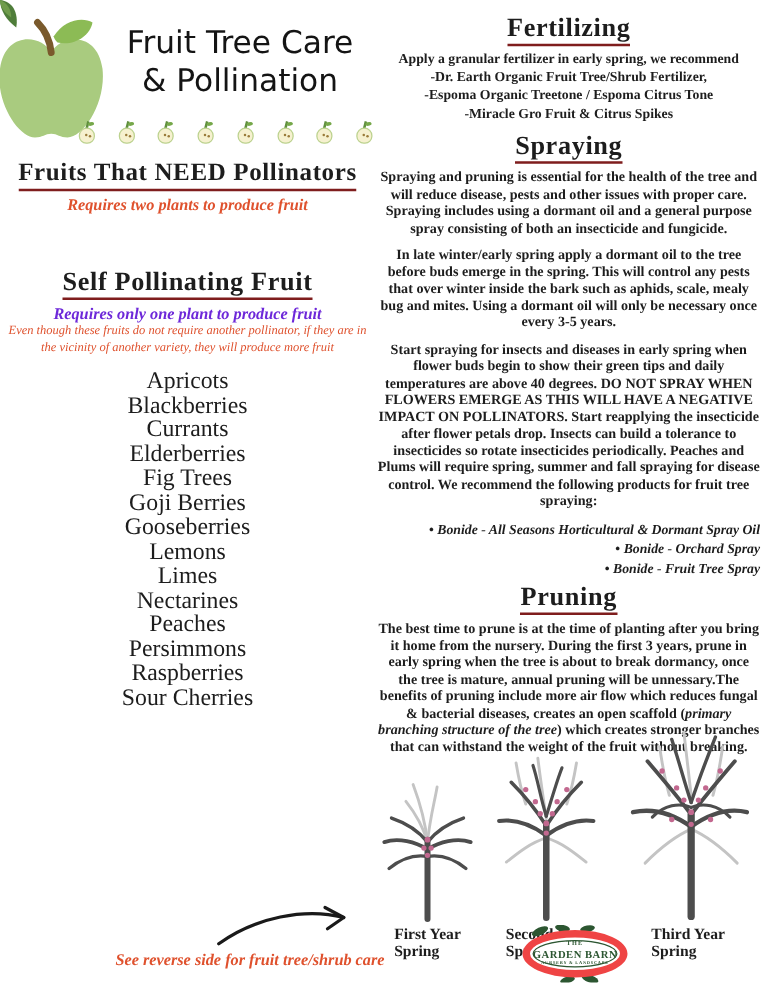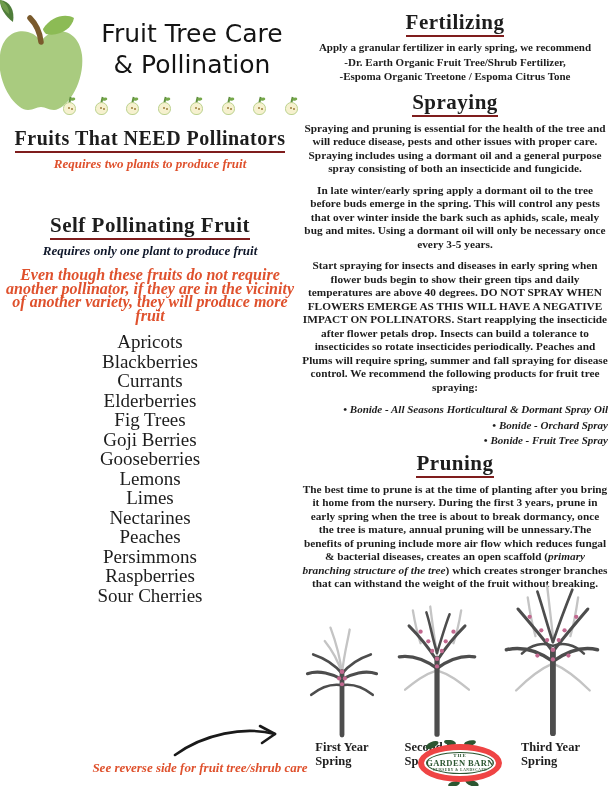--- a/index.html
+++ b/index.html
@@ -23,21 +23,21 @@
 
   
   .h-wrap{text-align:center;}
   h2{display:inline-block;margin:0;font-size:21px;font-weight:bold;letter-spacing:.5px;
      border-bottom:2px solid #7f1d1d;padding-bottom:1px;line-height:24px;}
   h2.small{font-size:20px;}
 
   
   .left-col{position:absolute;left:0;top:126px;width:300px;text-align:center;}
   .sub-orange{font-style:italic;font-weight:bold;font-size:13px;line-height:15px;margin:3px 0 0 0;}
-  .note-orange{font-style:italic;font-weight:bold;font-size:16px;line-height:13.5px;margin:10px 2px 0 2px;}
+  .note-orange{font-style:italic;font-weight:normal;font-size:10px;line-height:13.5px;margin:0 2px 0 2px;}
   ul.fruit-list{list-style:none;margin:10px 0 0 0;padding:0;font-size:19px;line-height:19.5px;}
   .section-gap{margin-top:42px;}
   .arrow{position:absolute;left:172px;top:718px;}
   .reverse-note{position:absolute;left:70px;top:760px;width:260px;text-align:center;
         font-style:italic;font-weight:bold;font-size:13px;}
 
   
   .right-col{position:absolute;left:302px;top:10px;width:306px;text-align:center;}
   .right-col p{font-size:11.3px;font-weight:bold;line-height:13.5px;margin:5px 0 8px 0;}
   .right-col p.tight{margin:3px 0 6px 0;}
@@ -121,21 +121,21 @@
         <span class="stem"></span>
         <span class="body"></span>
       </span>
   </div>
 
   <div class="left-col">
     <div class="h-wrap"><h2 class="small">Fruits That NEED Pollinators</h2></div>
     <div class="sub-orange" style="color:#df512d">Requires two plants to produce fruit</div>
 
     <div class="h-wrap section-gap"><h2>Self Pollinating Fruit</h2></div>
-    <div class="sub-orange" style="color:#0f172a">Requires only one plant to produce fruit</div>
+    <div class="sub-orange" style="color:#6d28d9">Requires only one plant to produce fruit</div>
     <div class="note-orange" style="color:#df512d">Even though these fruits do not require another pollinator, if they are in the vicinity of another variety, they will produce more fruit</div>
     <ul class="fruit-list">
       <li>Apricots</li>
       <li>Blackberries</li>
       <li>Currants</li>
       <li>Elderberries</li>
       <li>Fig Trees</li>
       <li>Goji Berries</li>
       <li>Gooseberries</li>
       <li>Lemons</li>
@@ -155,20 +155,21 @@
     </svg>
   </span>
   <div class="reverse-note" style="color:#df512d">See reverse side for fruit tree/shrub care</div>
 
   <div class="right-col">
     <div class="h-wrap"><h2>Fertilizing</h2></div>
     <p class="tight">
       <span class="prod-line" style="display:block">Apply a granular fertilizer in early spring, we recommend</span>
       <span class="prod-line" style="display:block">-Dr. Earth Organic Fruit Tree/Shrub Fertilizer,</span>
       <span class="prod-line" style="display:block">-Espoma Organic Treetone / Espoma Citrus Tone</span>
+      <span class="prod-line" style="display:block">-Miracle Gro Fruit &amp; Citrus Spikes</span>
     </p>
 
     <div class="h-wrap"><h2>Spraying</h2></div>
     <p>Spraying and pruning is essential for the health of the tree and will reduce disease, pests and other issues with proper care. Spraying includes using a dormant oil and a general purpose spray consisting of both an insecticide and fungicide.</p>
     <p>In late winter/early spring apply a dormant oil to the tree before buds emerge in the spring. This will control any pests that over winter inside the bark such as aphids, scale, mealy bug and mites. Using a dormant oil will only be necessary once every 3-5 years.</p>
     <p>Start spraying for insects and diseases in early spring when flower buds begin to show their green tips and daily temperatures are above 40 degrees. DO NOT SPRAY WHEN FLOWERS EMERGE AS THIS WILL HAVE A NEGATIVE IMPACT ON POLLINATORS. Start reapplying the insecticide after flower petals drop. Insects can build a tolerance to insecticides so rotate insecticides periodically. Peaches and Plums will require spring, summer and fall spraying for disease control. We recommend the following products for fruit tree spraying:</p>
     <div class="bullets">
       <div class="bullet-line">Bonide - All Seasons Horticultural &amp; Dormant Spray Oil</div>
       <div class="bullet-line">Bonide - Orchard Spray</div>
       <div class="bullet-line">Bonide - Fruit Tree Spray</div>

